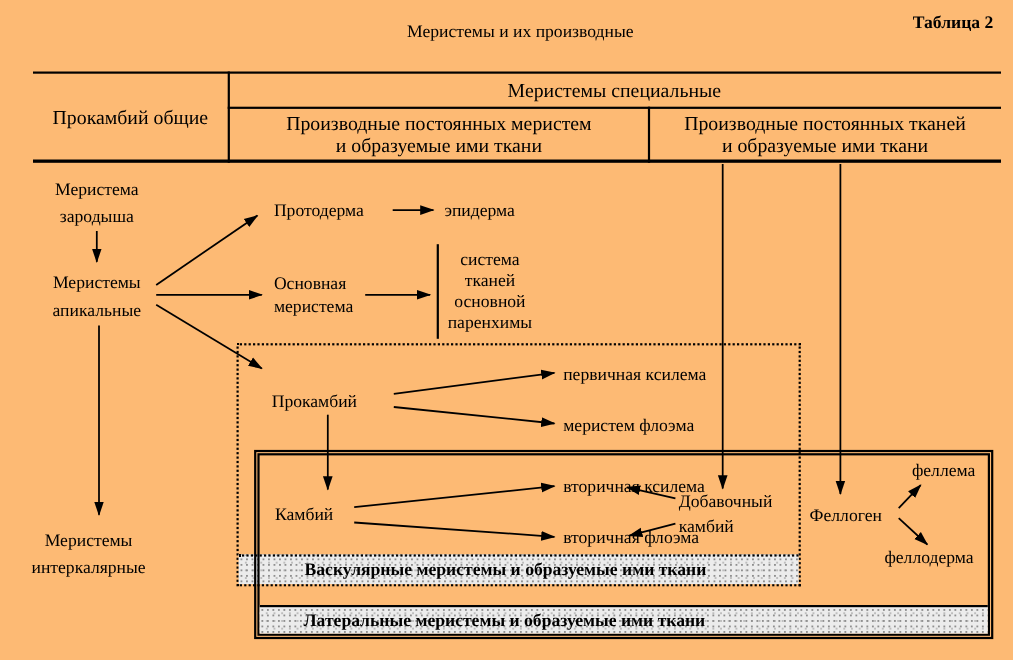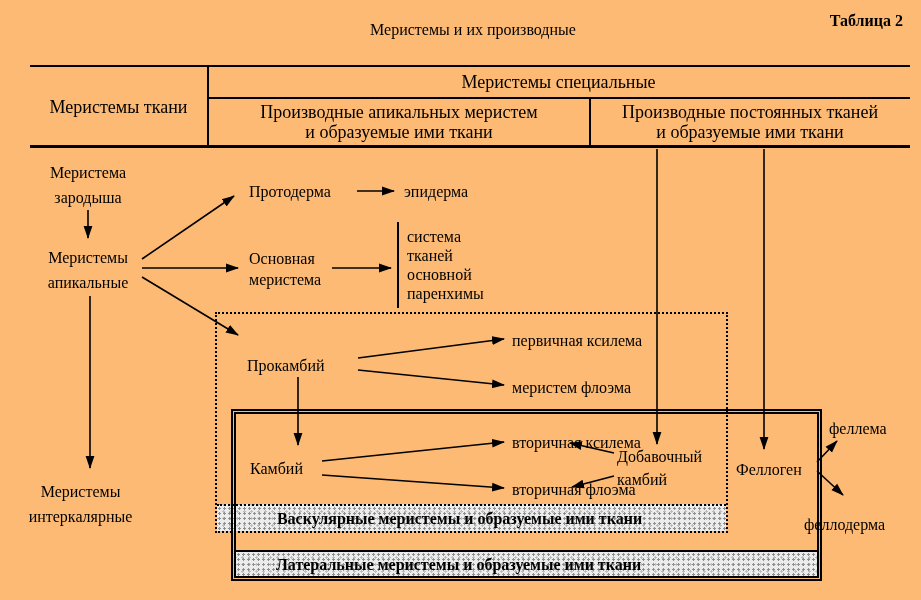--- a/index.html
+++ b/index.html
@@ -24,21 +24,21 @@
     border-top:2px dotted #000;box-sizing:border-box;
     background-color:#ececec;
     background-image:radial-gradient(circle,#8f8f8f 1px,transparent 1.3px),
                      radial-gradient(circle,#bdbdbd 1px,transparent 1.3px);
     background-size:5px 5px,7px 7px;background-position:0 0,3px 2px;
     display:flex;align-items:center;justify-content:center;
     font-size:16px;font-weight:bold;padding-right:24px;
   }
   
   .double-box{
-    position:absolute;left:231px;top:409px;width:591px;height:172px;
+    position:absolute;left:231px;top:409px;width:672px;height:172px;
     border:5px double #000;box-sizing:border-box;z-index:3;background:transparent;
   }
   .lateral-strip{
     position:absolute;left:0;right:0;bottom:0;height:26px;
     border-top:2px solid #000;box-sizing:border-box;
     background-color:#ececec;
     background-image:radial-gradient(circle,#8f8f8f 1px,transparent 1.3px),
                      radial-gradient(circle,#bdbdbd 1px,transparent 1.3px);
     background-size:5px 5px,7px 7px;background-position:0 0,3px 2px;
   }
@@ -55,23 +55,23 @@
 
   <div class="txt b" style="top:10px;right:18px;">Таблица 2</div>
   <div class="txt c" style="left:243px;top:19px;width:460px;">Меристемы и их производные</div>
 
   <div class="hline" style="left:30px;top:65px;width:880px;height:2px;"></div>
   <div class="hline" style="left:207px;top:97px;width:703px;height:2px;"></div>
   <div class="hline" style="left:30px;top:145px;width:880px;height:3px;"></div>
   <div class="vline" style="left:207px;top:65px;width:2px;height:83px;"></div>
   <div class="vline" style="left:589px;top:97px;width:2px;height:51px;"></div>
 
-  <div class="hcell" style="left:30px;top:97px;width:177px;">Меристемы ткани</div>
+  <div class="hcell" style="left:30px;top:97px;width:177px;">Прокамбий общие</div>
   <div class="hcell" style="left:207px;top:72px;width:703px;">Меристемы специальные</div>
-  <div class="hcell" style="left:224px;top:102px;width:350px;">Производные апикальных меристем
+  <div class="hcell" style="left:224px;top:102px;width:350px;">Производные постоянных меристем
 и образуемые ими ткани</div>
   <div class="hcell" style="left:600px;top:102px;width:300px;">Производные постоянных тканей
 и образуемые ими ткани</div>
 
   <div class="dotted-box">
     <div class="vascular-strip">
       <span>Васкулярные меристемы и образуемые ими ткани</span>
     </div>
   </div>
 
@@ -84,36 +84,36 @@
   <div class="txt c" style="left:28px;top:160px;width:120px;line-height:25px;">Меристема
 зародыша</div>
   <div class="txt c" style="left:28px;top:245px;width:120px;line-height:25px;">Меристемы
 апикальные</div>
   <div class="txt c" style="left:8px;top:479px;width:145px;line-height:25px;">Меристемы
 интеркалярные</div>
   <div class="txt" style="left:249px;top:181px;">Протодерма</div>
   <div class="txt" style="left:404px;top:181px;text-align:center;">эпидерма</div>
   <div class="txt" style="left:249px;top:248px;">Основная
 меристема</div>
-  <div class="txt" style="left:407px;top:227px;line-height:19px;">система
+  <div class="txt" style="left:407px;top:227px;line-height:19px;text-align:center;">система
 тканей
 основной
 паренхимы</div>
   <div class="vline" style="left:397px;top:222px;width:2px;height:86px;z-index:2;"></div>
   <div class="txt" style="left:247px;top:355px;z-index:4;">Прокамбий</div>
   <div class="txt" style="left:512px;top:330px;z-index:4;">первичная ксилема</div>
   <div class="txt" style="left:512px;top:377px;z-index:4;">меристем флоэма</div>
   <div class="txt" style="left:250px;top:458px;z-index:4;">Камбий</div>
   <div class="txt" style="left:512px;top:432px;z-index:4;">вторичная ксилема</div>
   <div class="txt" style="left:512px;top:479px;z-index:4;">вторичная флоэма</div>
   <div class="txt" style="left:617px;top:445px;line-height:23px;z-index:4;">Добавочный
 камбий</div>
   <div class="txt" style="left:736px;top:459px;z-index:4;">Феллоген</div>
   <div class="txt" style="left:829px;top:418px;z-index:4;">феллема</div>
-  <div class="txt" style="left:804px;top:514px;z-index:4;text-align:center;">феллодерма</div>
+  <div class="txt" style="left:804px;top:497px;z-index:4;text-align:center;">феллодерма</div>
 
   <svg class="arrows" width="921" height="600" viewBox="0 0 921 600">
     <defs>
       <marker id="ah" markerUnits="userSpaceOnUse" markerWidth="14" markerHeight="11" refX="12" refY="5" orient="auto">
         <path d="M0,0.6 L13,5 L0,9.4 z" fill="#000"></path>
       </marker>
     </defs>
     <g stroke="#000" stroke-width="1.6" fill="none">
       <line x1="88" y1="210" x2="88" y2="238" marker-end="url(#ah)"></line>
       <line x1="90" y1="296" x2="90" y2="468" marker-end="url(#ah)"></line>

